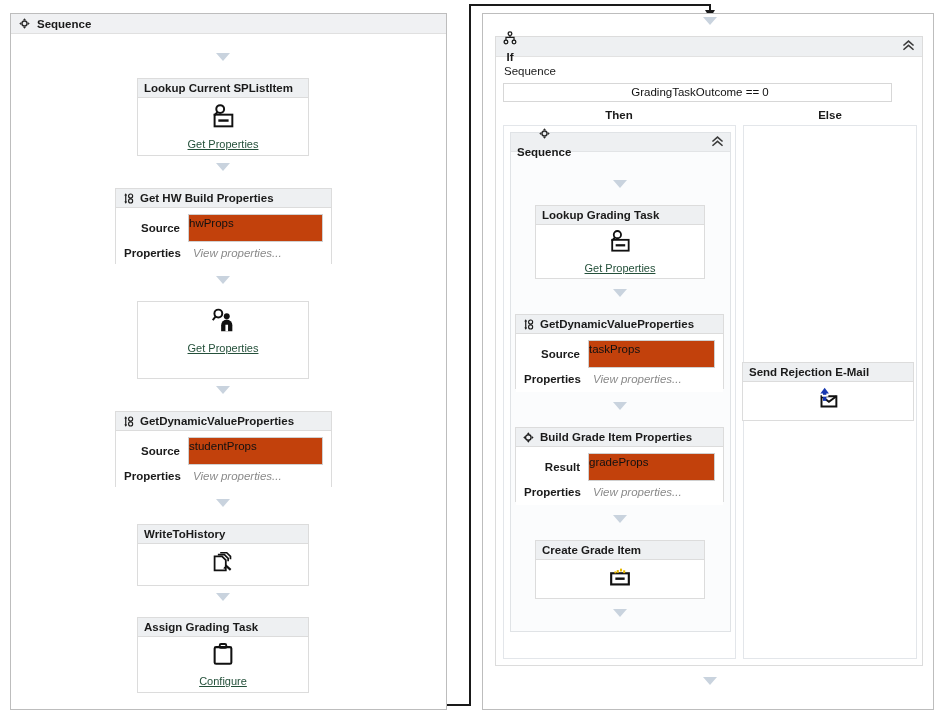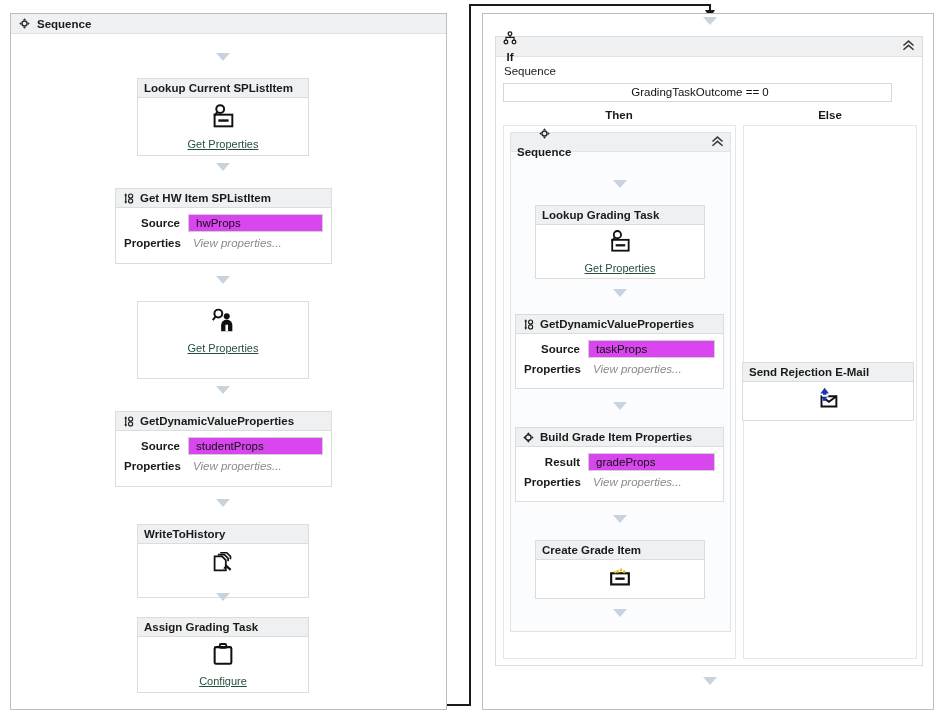--- a/index.html
+++ b/index.html
@@ -68,25 +68,25 @@
     text-align: right;
     padding-right: 8px;
     font-size: 11.5px;
     font-weight: bold;
     color: #1a1a1a;
     box-sizing: border-box;
   }
   .prop-value-box {
     flex: 1;
     border: 1px solid #d0d0d0;
-    background: #d946ef;
-    height: 18px;
+    background: #c2410c;
+    height: 28px;
     line-height: 17px;
     font-size: 11.5px;
-    padding-left: 7px;
+    padding-left: 0;
     color: #111;
     box-sizing: border-box;
   }
   .prop-value-italic {
     flex: 1;
     font-size: 11.5px;
     font-style: italic;
     color: #8a8a8a;
     padding-left: 5px;
   }
@@ -266,21 +266,21 @@
     <div class="act-header">
       <span style="display:inline-block;width:13px;height:13px;">
         <svg width="13" height="13" viewBox="0 0 16 16" aria-hidden="true">
           <path d="M4.6 1.5 L6.4 4.2 H2.8 Z" fill="#1c1c1c"></path>
           <path d="M4.6 14.5 L2.8 11.8 H6.4 Z" fill="#1c1c1c"></path>
           <line x1="4.6" y1="3.4" x2="4.6" y2="12.6" stroke="#1c1c1c" stroke-width="1.5"></line>
           <circle cx="10.6" cy="5" r="2.5" fill="none" stroke="#1c1c1c" stroke-width="1.4"></circle>
           <circle cx="10.6" cy="11" r="2.5" fill="none" stroke="#1c1c1c" stroke-width="1.4"></circle>
         </svg>
       </span>
-      <span class="title-txt">Get HW Item SPListItem</span>
+      <span class="title-txt">Get HW Build Properties</span>
     </div>
     <div class="prop-body">
       <div class="prop-row">
         <span class="prop-label">Source</span>
         <span class="prop-value-box">hwProps</span>
       </div>
       <div class="prop-row">
         <span class="prop-label">Properties</span>
         <span class="prop-value-italic">View properties...</span>
       </div>
@@ -326,21 +326,21 @@
       </div>
       <div class="prop-row">
         <span class="prop-label">Properties</span>
         <span class="prop-value-italic">View properties...</span>
       </div>
     </div>
   </div>
 
   <div class="tri" style="left:216px; top:499px;"></div>
 
-  <div class="activity" style="left:137px; top:524px; width:172px; height:74px;">
+  <div class="activity" style="left:137px; top:524px; width:172px; height:62px;">
     <div class="act-header plain">
       <span class="title-txt">WriteToHistory</span>
     </div>
     <div class="act-body" style="height:41px;">
       <span>
         <svg width="28" height="28" viewBox="0 0 30 30" aria-hidden="true">
           <path d="M12 4 h7 l4 4 v3" fill="none" stroke="#111" stroke-width="1.8"></path>
           <path d="M9.5 6 h7 l4 4 v3" fill="none" stroke="#111" stroke-width="1.8"></path>
           <path d="M6 8 h8 l4 4 v11 H6 Z" fill="none" stroke="#111" stroke-width="1.9"></path>
           <path d="M18.5 16.5 l5.5 5 -1.6 1.8 -5.5 -5 Z" fill="#111"></path>

